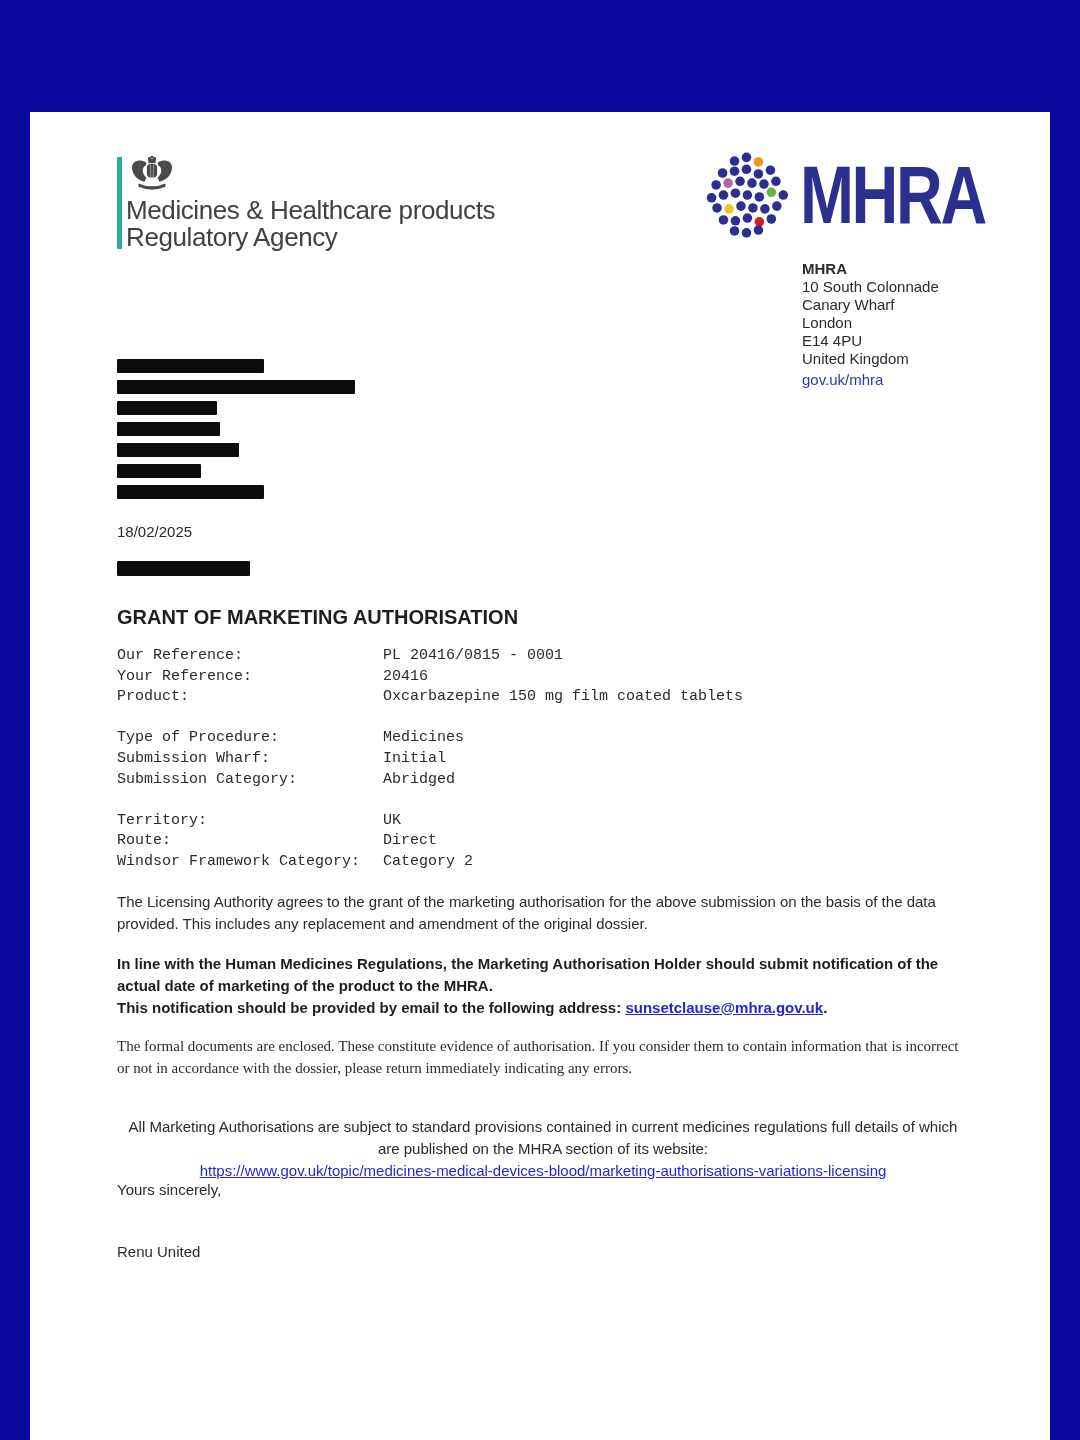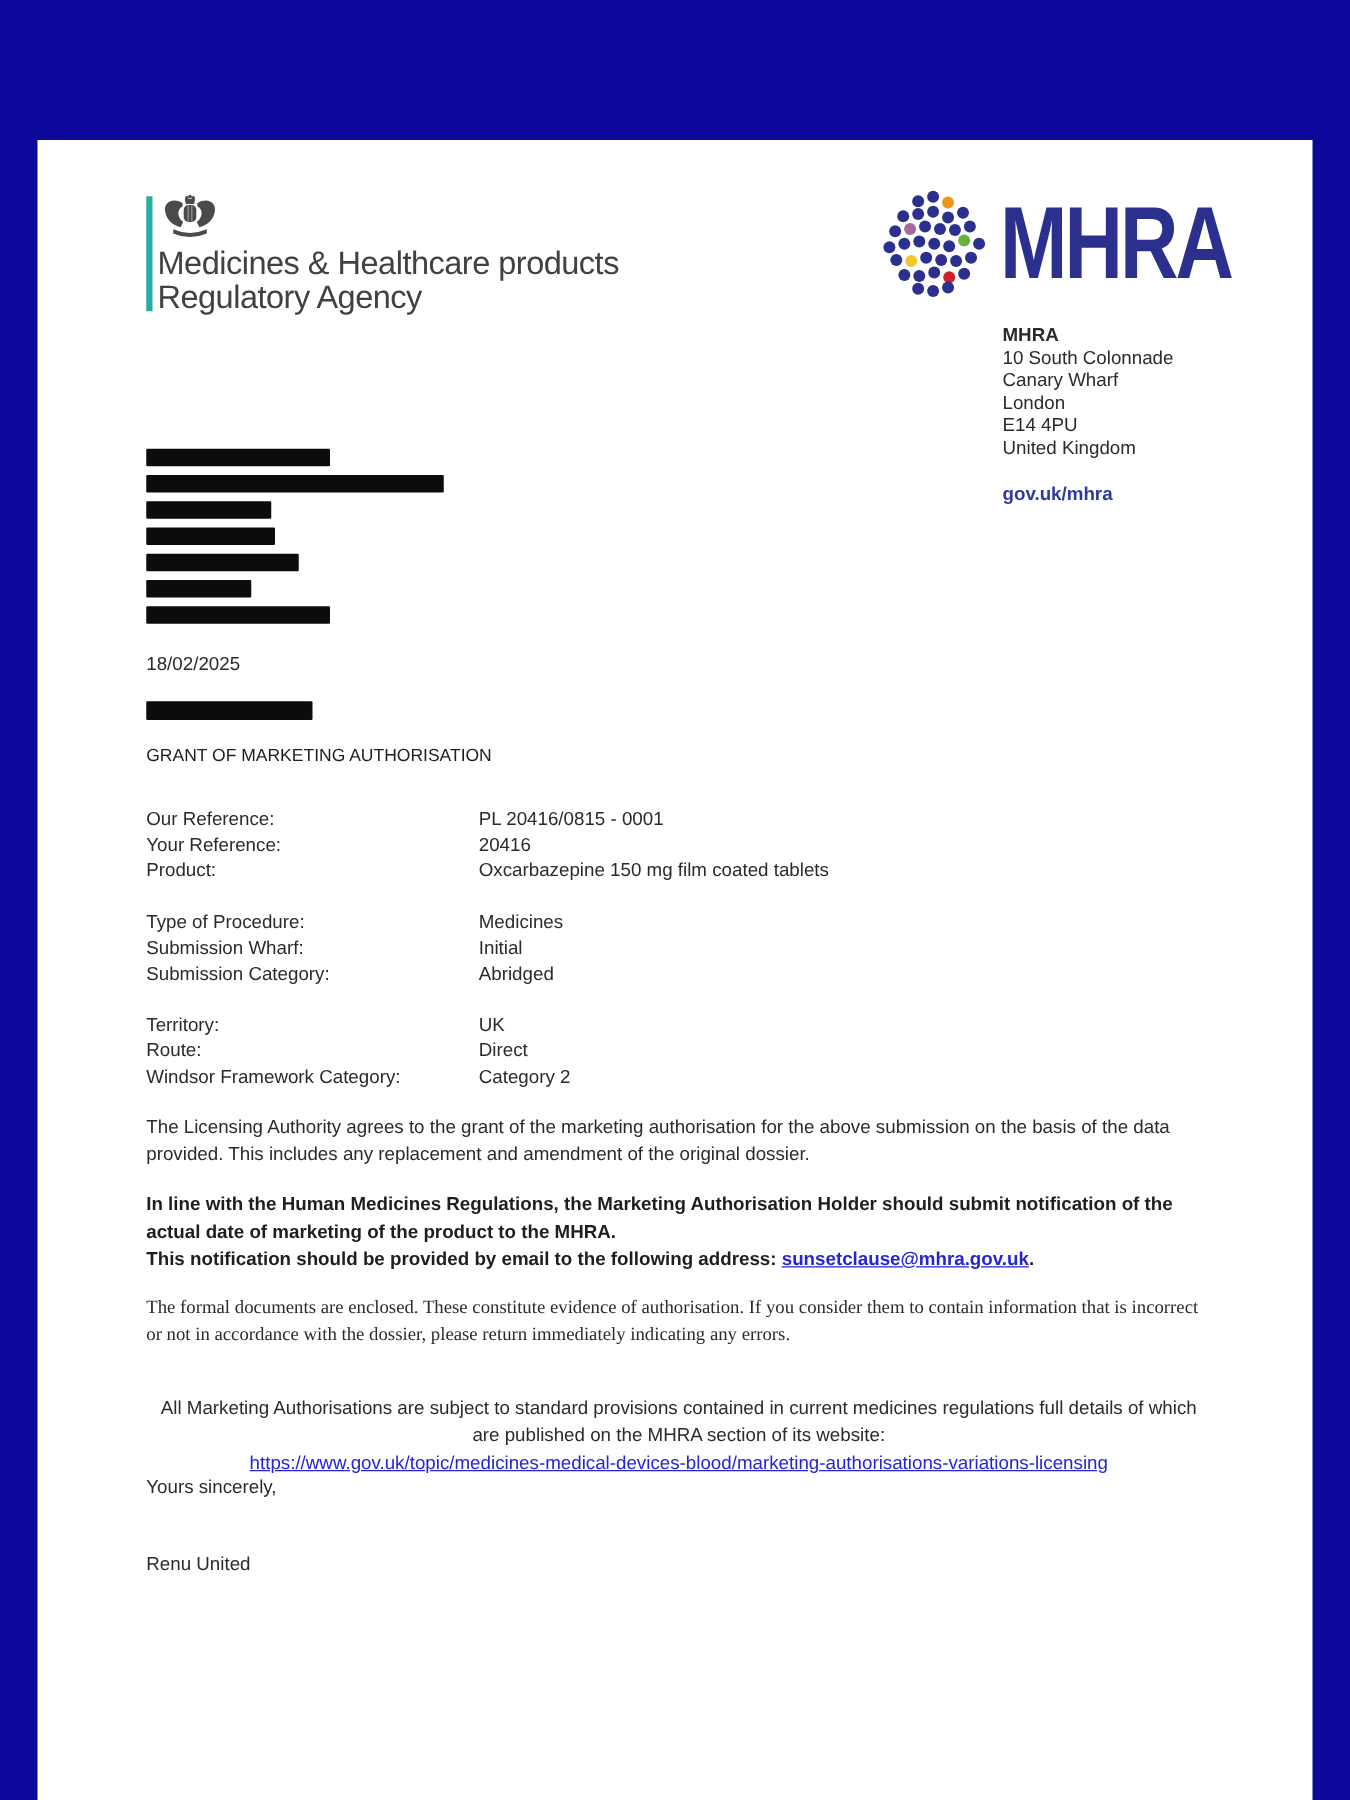--- a/index.html
+++ b/index.html
@@ -41,31 +41,31 @@
   .dot-o{fill:var(--dot-orange);} .dot-p{fill:var(--dot-purple);}
   .dot-g{fill:var(--dot-green);} .dot-y{fill:var(--dot-yellow);} .dot-r{fill:var(--dot-red);}
   .wordmark{
     position:absolute;left:770px;top:44px;
     font-size:82px;font-weight:bold;color:var(--navy);letter-spacing:-3px;
     transform:scaleX(0.79);transform-origin:left top;line-height:78px;white-space:nowrap;
   }
   
   .mhra-address{position:absolute;left:772px;top:148px;font-size:15px;line-height:18px;color:var(--text);}
   .mhra-address .org{font-weight:bold;}
-  .gov-link{display:inline-block;margin-top:19px;font-weight:bold;color:var(--gov-blue);text-decoration:none;}
+  .gov-link{display:inline-block;margin-top:3px;font-weight:normal;color:var(--gov-blue);text-decoration:none;}
   
   .recipient{position:absolute;left:87px;top:247px;}
   .redaction-bar{background:var(--redaction);height:14px;margin-bottom:7px;border-radius:1px;}
   .date-line{position:absolute;left:87px;top:411px;font-size:15px;}
   .salutation-bar{position:absolute;left:87px;top:449px;height:15px;background:var(--redaction);border-radius:1px;}
-  .subject{position:absolute;left:87px;top:484px;font-size:14px;font-weight:normal;color:#1e1e1e;}
+  .subject{position:absolute;left:87px;top:494px;font-size:20px;font-weight:bold;color:#1e1e1e;}
   
   .reference{position:absolute;left:87px;top:534px;font-size:15px;line-height:20.6px;}
   .ref-group{margin-bottom:20.6px;}
-  .ref-row{display:flex;}
+  .ref-row{display:flex;font-family:Liberation Mono, monospace;}
   .ref-label{width:266px;flex:none;}
   
   .para{position:absolute;left:87px;width:852px;font-size:15px;line-height:22px;color:var(--text);}
   .para.bold{font-weight:bold;color:#1e1e1e;}
   .p1{top:779px;} .p2{top:841px;} .p3{top:923px;font-family:Liberation Serif, serif;} .p4{top:1004px;text-align:center;}
   .closing{top:1067px;} .signature{top:1129px;}
   a.body-link{color:var(--link-blue);text-decoration:underline;}
   a.body-link.bold{font-weight:bold;}
 </style>
 </head>

